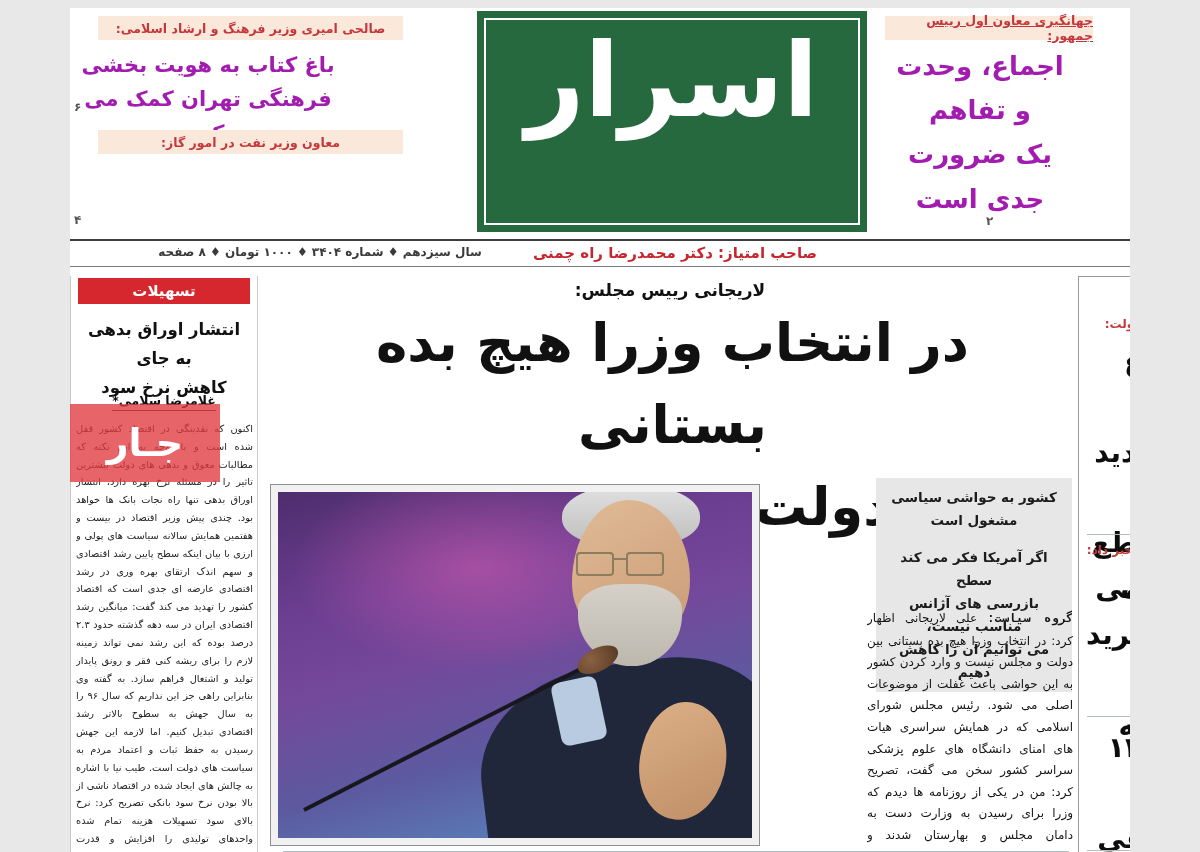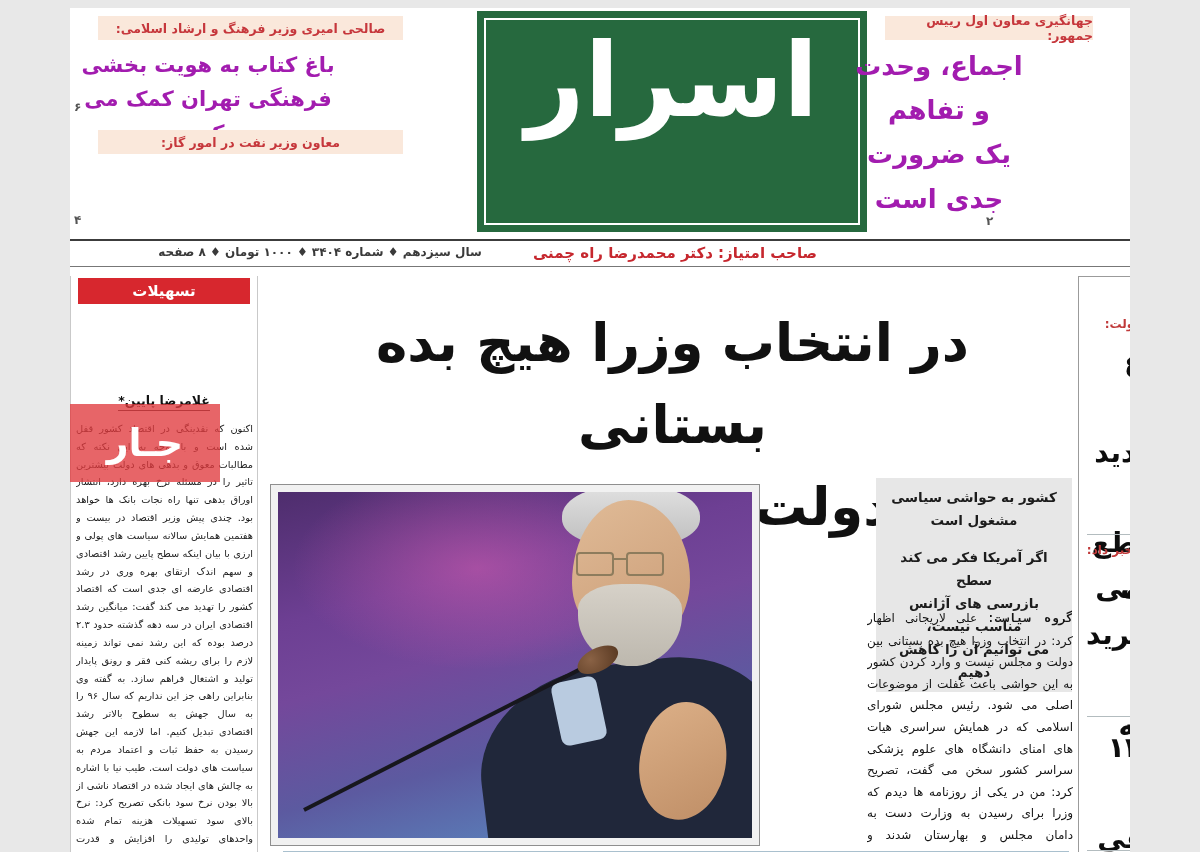--- a/index.html
+++ b/index.html
@@ -100,41 +100,44 @@
 
   <div class="abs kicker-bar" style="left:28px;top:122px;width:305px;">معاون وزیر نفت در امور گاز:</div>
   <div class="abs page-num" style="left:4px;top:205px;">۴</div>
 
   <div class="abs masthead">
     <div class="masthead-inner">
       <div class="masthead-title">اسرار</div>
     </div>
   </div>
 
-  <div class="abs kicker-bar" style="left:815px;top:8px;width:208px;">جهانگیری معاون اول رییس جمهور:</div>
-  <div class="abs headline tr-headline center preline" style="left:759px;top:36px;width:220px;">اجماع، وحدت
+  <div class="abs kicker-bar" style="left:815px;top:8px;width:208px;text-decoration:underline;">جهانگیری معاون اول رییس جمهور:</div>
+  <div class="abs headline tr-headline center preline" style="left:800px;top:36px;width:220px;">اجماع، وحدت
 و تفاهم
 یک ضرورت
 جدی است</div>
   <div class="abs page-num" style="left:916px;top:206px;">۲</div>
 
   <div class="abs rule" style="top:231px;height:2px;"></div>
   <div class="abs dl-text" style="left:60px;width:380px;text-align:center;">سال سیزدهم ♦ شماره ۳۴۰۴ ♦ ۱۰۰۰ تومان ♦ ۸ صفحه</div>
   <div class="abs owner-line">صاحب امتیاز: دکتر محمدرضا راه چمنی</div>
   <div class="abs rule" style="top:258px;height:1px;background:#777;"></div>
 
   <div class="abs ed-rule" style="left:0px;"></div>
   <div class="abs ed-rule" style="left:187px;"></div>
   <div class="abs red-bar" style="left:8px;top:270px;width:172px;height:26px;">تسهیلات</div>
+  <div class="abs ed-title center preline" style="left:8px;top:308px;width:172px;">انتشار اوراق بدهی به جای
+کاهش نرخ سود</div>
   <div class="abs center" style="left:8px;top:382px;width:172px;">
-    <span class="ed-author">غلامرضا پایین*</span>
+    <span class="ed-author">غلامرضا سلامی*</span>
   </div>
   <div class="abs ed-body" style="left:6px;top:412px;width:177px;height:430px;">اکنون که نقدینگی در اقتصاد کشور قفل شده است و با توجه به این نکته که مطالبات معوق و بدهی های دولت بیشترین تاثیر را در مسئله نرخ بهره دارد، انتشار اوراق بدهی تنها راه نجات بانک ها خواهد بود. چندی پیش وزیر اقتصاد در بیست و هفتمین همایش سالانه سیاست های پولی و ارزی با بیان اینکه سطح پایین رشد اقتصادی و سهم اندک ارتقای بهره وری در رشد اقتصادی عارضه ای جدی است که اقتصاد کشور را تهدید می کند گفت: میانگین رشد اقتصادی ایران در سه دهه گذشته حدود ۲.۳ درصد بوده که این رشد نمی تواند زمینه لازم را برای ریشه کنی فقر و رونق پایدار تولید و اشتغال فراهم سازد. به گفته وی بنابراین راهی جز این نداریم که سال ۹۶ را به سال جهش به سطوح بالاتر رشد اقتصادی تبدیل کنیم. اما لازمه این جهش رسیدن به حفظ ثبات و اعتماد مردم به سیاست های دولت است. طیب نیا با اشاره به چالش های ایجاد شده در اقتصاد ناشی از بالا بودن نرخ سود بانکی تصریح کرد: نرخ بالای سود تسهیلات هزینه تمام شده واحدهای تولیدی را افزایش و قدرت بازپرداخت را تقلیل می دهد. از سوی دیگر این روند باعث افزایش مطالبات غیرجاری شده و در نتیجه بانک ها سود و درآمد موهومی شناسایی می کنند که قابلیت تحقق ندارد. به گفته وی شرایط فعلی می تواند به تشدید چالش بانک ها صدمه و به دستاوردهای دولتی در ایجاد بازار بدهی و بی ثباتی مالی بیانجامد. اگر الزامات سیاستی و نهادی لازم برای کاهش نرخ سود شکل گیرد ثبات و آرامش موجود در اقتصاد هم لطمه</div>
   <div class="abs watermark" style="left:0px;top:396px;width:150px;height:78px;">جـار</div>
 
+  <div class="abs lead-kicker center" style="left:350px;top:272px;width:500px;">لاریجانی رییس مجلس:</div>
   <div class="abs lead-headline center preline" style="left:205px;top:294px;width:795px;">در انتخاب وزرا هیچ بده بستانی
 بین دولت و مجلس نیست</div>
 
   <div class="abs photo-frame">
     <div class="main-photo">
       <div class="ph-suit"></div>
       <div class="ph-shirt"></div>
       <div class="ph-hair"></div>
       <div class="ph-head"></div>
       <div class="ph-beard"></div>

